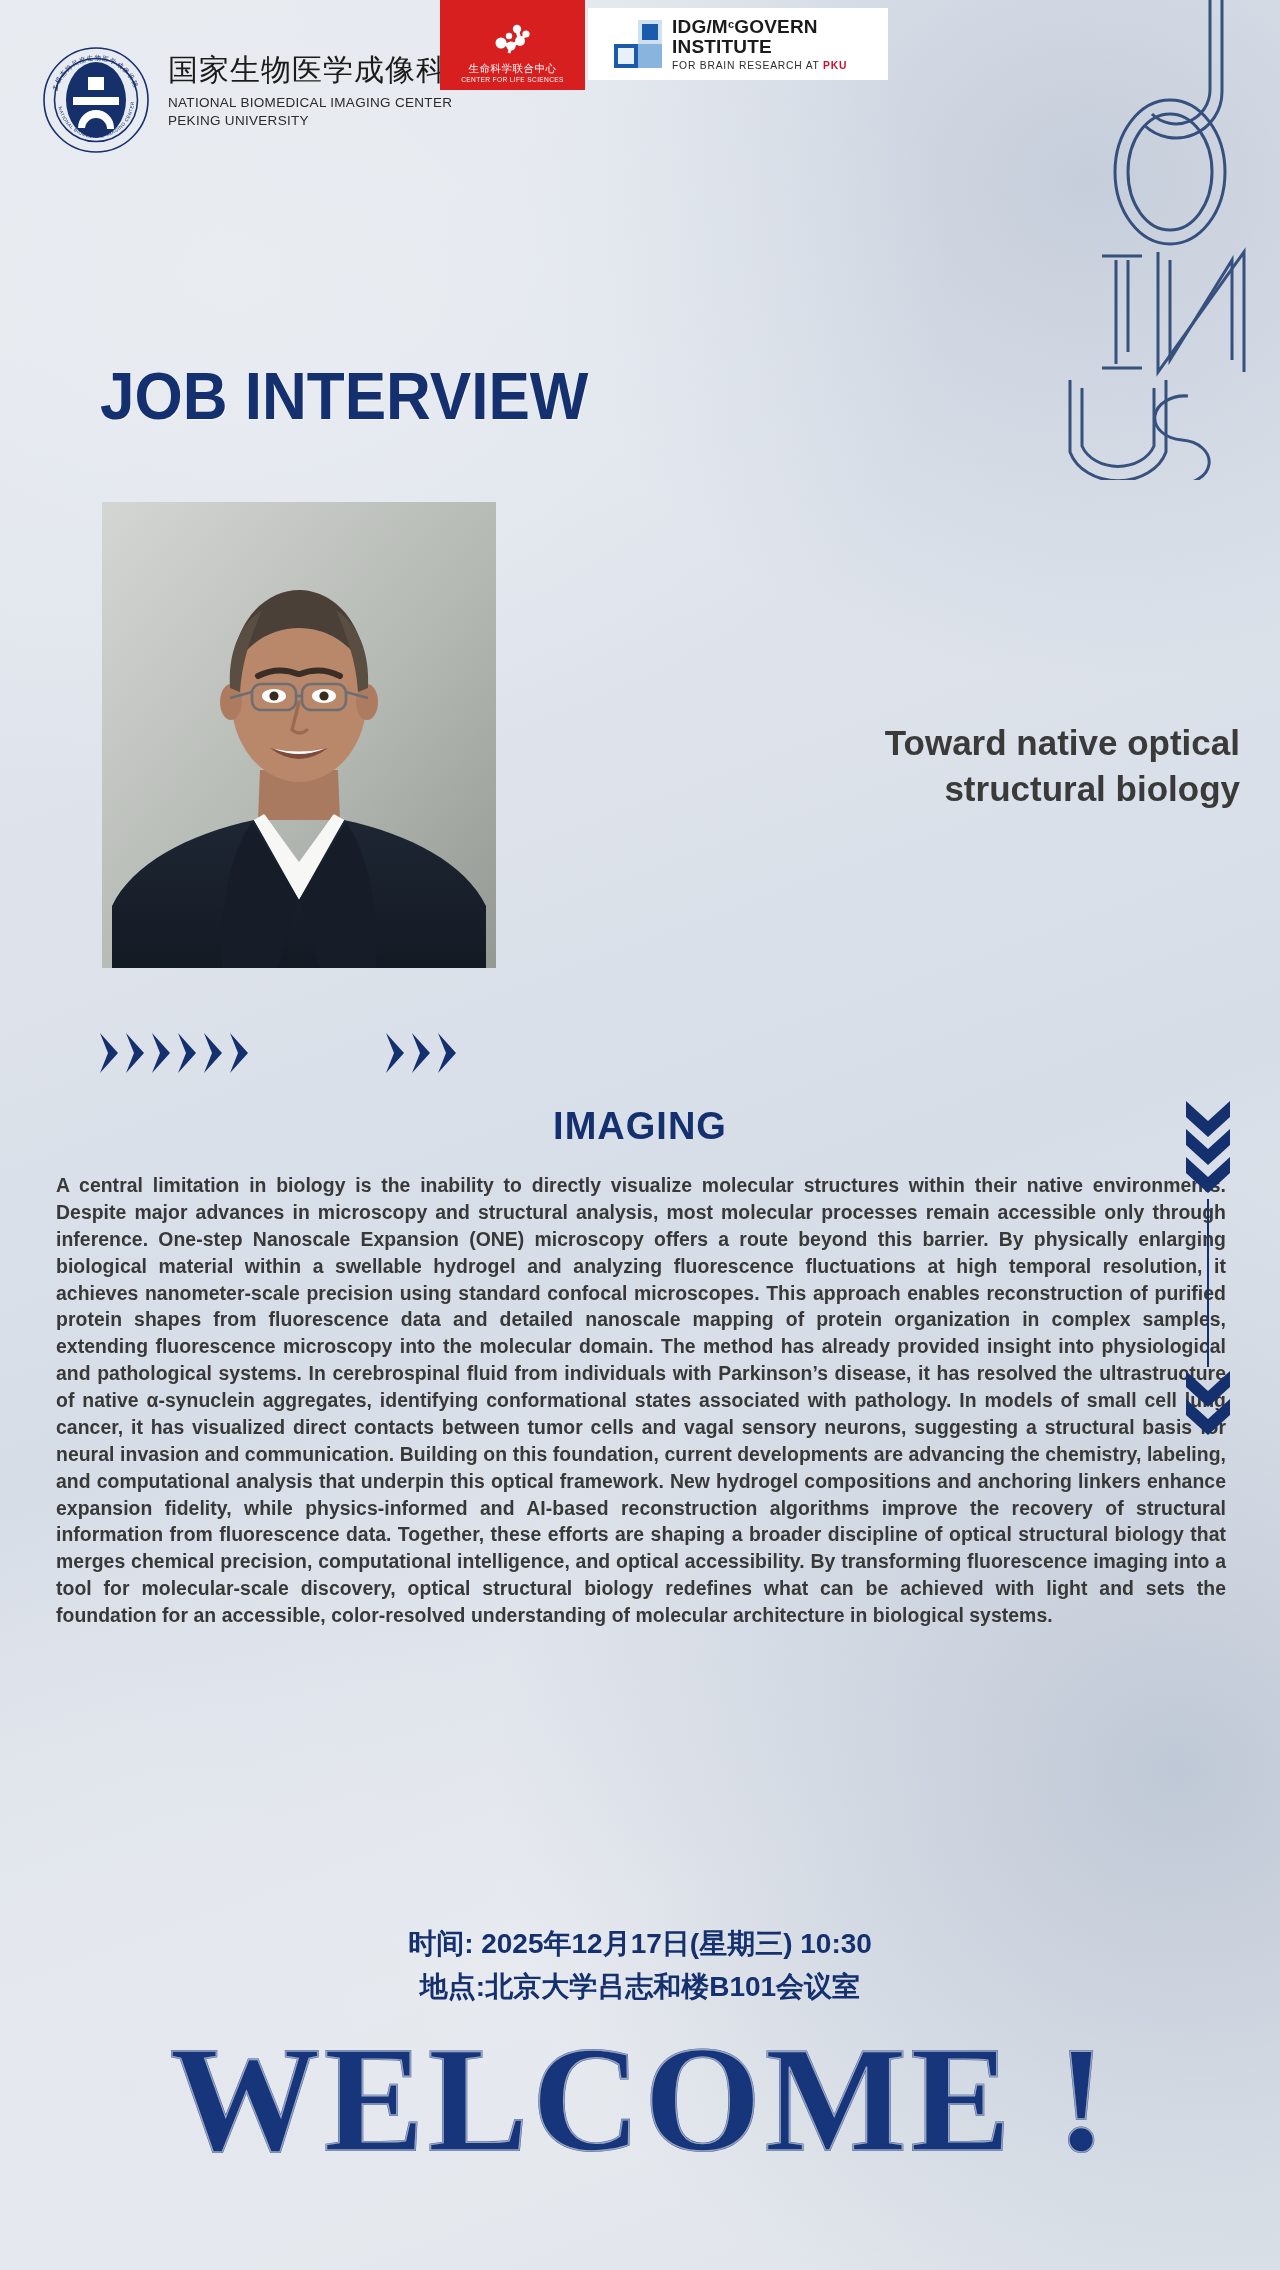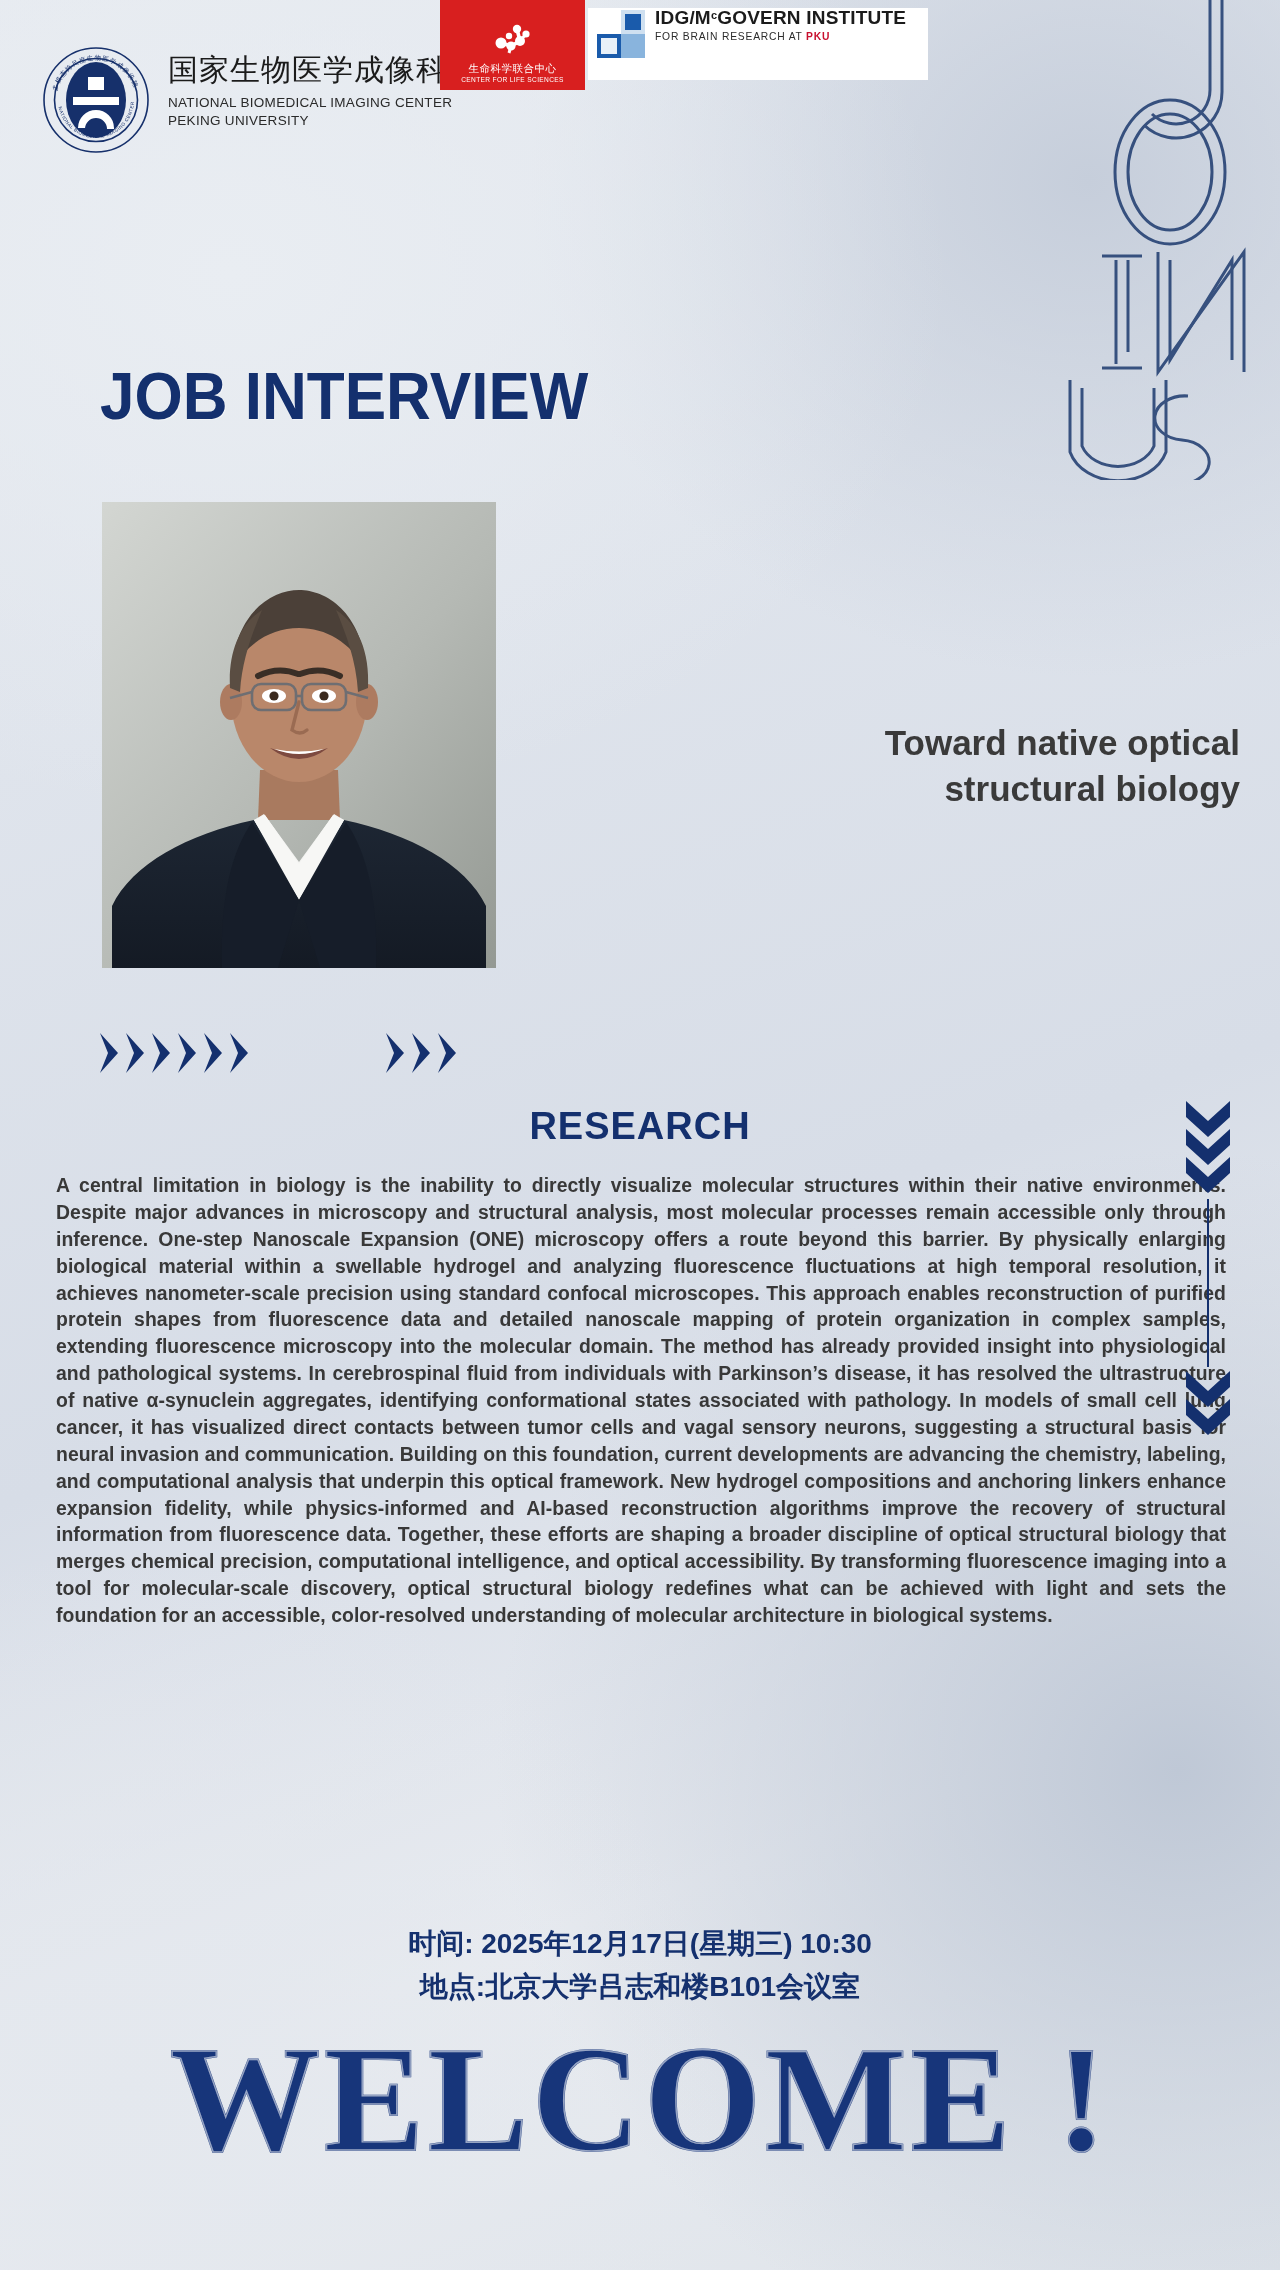--- a/index.html
+++ b/index.html
@@ -51,22 +51,22 @@
     width: 145px; height: 90px; background: #d81f1f;
     display: flex; flex-direction: column; align-items: center; justify-content: flex-end;
     padding-bottom: 7px;
   }
   .cls-mol { width: 46px; height: 40px; margin-bottom: 4px; }
   .cls-cn { color: #fff; font-size: 10.5px; letter-spacing: .5px; line-height: 1.1; }
   .cls-en { color: #fff; font-size: 6.6px; letter-spacing: .35px; margin-top: 1px; }
 
   .idg-logo {
     position: absolute; left: 588px; top: 8px;
-    width: 340px; height: 72px; background: #ffffff;
-    display: flex; padding: 0 7px;
+    width: 300px; height: 72px; background: #ffffff;
+    display: flex; align-items: center; padding: 0 24px;
   }
   .idg-mark { width: 52px; height: 52px; flex: none; margin-right: 8px; }
   .idg-txt { display: flex; flex-direction: column; line-height: 1.05; }
   .idg-name { font-size: 19px; font-weight: bold; color: #1b1b1b; letter-spacing: .2px; }
   .idg-name sup { font-size: 11px; vertical-align: 5px; }
   .idg-sub { font-size: 10.3px; color: #2b2b2b; letter-spacing: .8px; margin-top: 4px; }
   .idg-sub b { color: #c8102e; }
 
   
   .job-title {
@@ -315,21 +315,21 @@
         <path d="M4 2 L22 22 L4 42 L12 22 Z" fill="#14306e"></path>
       </svg>
     <svg class="chev" viewBox="0 0 26 44">
         <path d="M4 2 L22 22 L4 42 L12 22 Z" fill="#14306e"></path>
       </svg>
     <svg class="chev" viewBox="0 0 26 44">
         <path d="M4 2 L22 22 L4 42 L12 22 Z" fill="#14306e"></path>
       </svg>
   </div>
 
-  <div class="abstract-head">RESEARCH</div>
+  <div class="abstract-head">IMAGING</div>
   <div class="abstract-body">A central limitation in biology is the inability to directly visualize molecular structures within their native environments. Despite major advances in microscopy and structural analysis, most molecular processes remain accessible only through inference. One-step Nanoscale Expansion (ONE) microscopy offers a route beyond this barrier. By physically enlarging biological material within a swellable hydrogel and analyzing fluorescence fluctuations at high temporal resolution, it achieves nanometer-scale precision using standard confocal microscopes. This approach enables reconstruction of purified protein shapes from fluorescence data and detailed nanoscale mapping of protein organization in complex samples, extending fluorescence microscopy into the molecular domain. The method has already provided insight into physiological and pathological systems. In cerebrospinal fluid from individuals with Parkinson’s disease, it has resolved the ultrastructure of native α-synuclein aggregates, identifying conformational states associated with pathology. In models of small cell lung cancer, it has visualized direct contacts between tumor cells and vagal sensory neurons, suggesting a structural basis for neural invasion and communication. Building on this foundation, current developments are advancing the chemistry, labeling, and computational analysis that underpin this optical framework. New hydrogel compositions and anchoring linkers enhance expansion fidelity, while physics-informed and AI-based reconstruction algorithms improve the recovery of structural information from fluorescence data. Together, these efforts are shaping a broader discipline of optical structural biology that merges chemical precision, computational intelligence, and optical accessibility. By transforming fluorescence imaging into a tool for molecular-scale discovery, optical structural biology redefines what can be achieved with light and sets the foundation for an accessible, color-resolved understanding of molecular architecture in biological systems.</div>
 
   <div class="downdeco">
     <svg viewBox="0 0 60 380" xmlns="http://www.w3.org/2000/svg">
       <g fill="#14306e">
         <path d="M8 6 L30 26 L52 6 L52 22 L30 42 L8 22 Z"></path>
         <path d="M8 34 L30 54 L52 34 L52 50 L30 70 L8 50 Z"></path>
         <path d="M8 62 L30 82 L52 62 L52 78 L30 98 L8 78 Z"></path>
         <path d="M8 276 L30 296 L52 276 L52 292 L30 312 L8 292 Z"></path>
         <path d="M8 304 L30 324 L52 304 L52 320 L30 340 L8 320 Z"></path>

